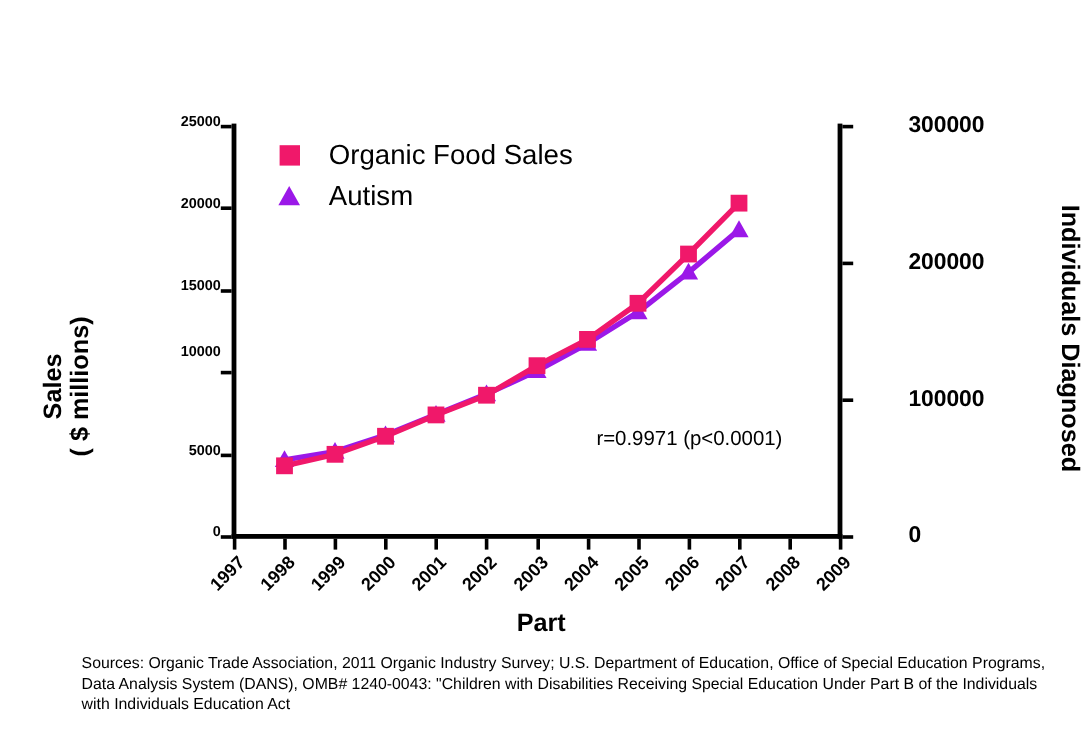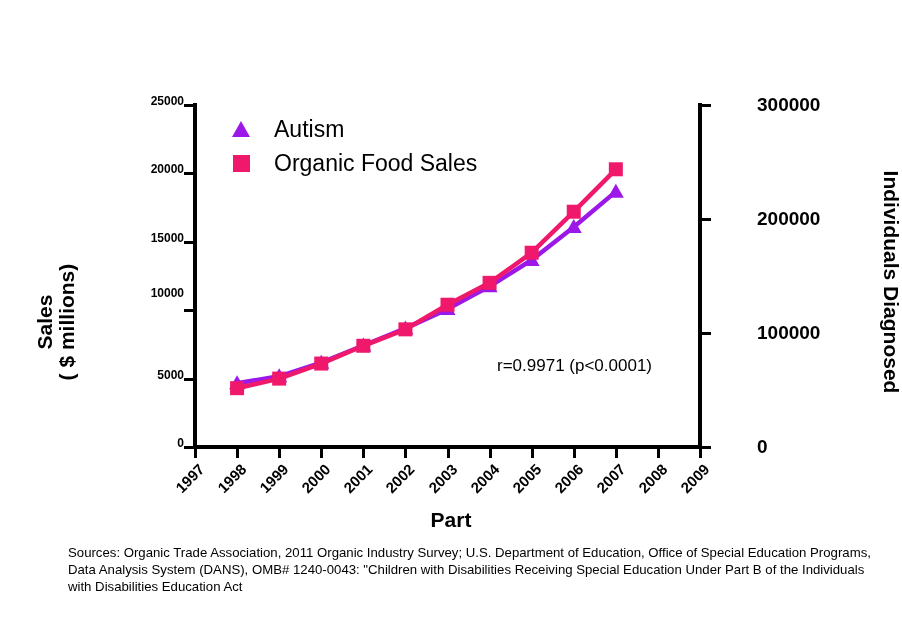--- a/index.html
+++ b/index.html
@@ -150,29 +150,29 @@
   <div class="axis-title y-title-left">
     <div>Sales</div>
     <div>( $ millions)</div>
   </div>
   <div class="axis-title y-title-right">Individuals Diagnosed</div>
   <div class="axis-title x-title">Part</div>
 
   <div class="legend">
     <div class="legend-row">
       <span class="legend-marker">
+          <i class="sq" id="lg-sq" style="background: rgb(240, 24, 106);"></i>
+        </span>
+      <span class="legend-label">Organic Food Sales</span>
+    </div>
+    <div class="legend-row">
+      <span class="legend-marker">
           <i class="tri" id="lg-tri" style="border-bottom: 16px solid rgb(155, 24, 232);"></i>
         </span>
       <span class="legend-label">Autism</span>
-    </div>
-    <div class="legend-row">
-      <span class="legend-marker">
-          <i class="sq" id="lg-sq" style="background: rgb(240, 24, 106);"></i>
-        </span>
-      <span class="legend-label">Organic Food Sales</span>
     </div>
   </div>
 
   <div class="corr">r=0.9971 (p&lt;0.0001)</div>
 
   <svg class="series-svg" id="series-svg" width="902" height="630">
       <polyline points="237.1,383.2 279.2,376.3 321.3,362.6 363.3,345.5 405.4,328.4 447.5,309.1 489.6,286.3 531.7,260.0 573.8,227.0 615.8,191.6" fill="none" stroke="#9B18E8" stroke-width="4.5" stroke-linejoin="round"></polyline>
       <polygon points="237.08333333333331,375.15999999999997 229.08333333333331,389.15999999999997 245.08333333333331,389.15999999999997" fill="#9B18E8"></polygon>
       <polygon points="279.16666666666663,368.32 271.16666666666663,382.32 287.16666666666663,382.32" fill="#9B18E8"></polygon>
       <polygon points="321.25,354.64 313.25,368.64 329.25,368.64" fill="#9B18E8"></polygon>
@@ -191,15 +191,15 @@
       <rect x="398.4166666666667" y="322.352" width="14" height="14" fill="#F0186A"></rect>
       <rect x="440.5" y="297.728" width="14" height="14" fill="#F0186A"></rect>
       <rect x="482.58333333333337" y="275.84000000000003" width="14" height="14" fill="#F0186A"></rect>
       <rect x="524.6666666666666" y="245.74400000000003" width="14" height="14" fill="#F0186A"></rect>
       <rect x="566.75" y="204.704" width="14" height="14" fill="#F0186A"></rect>
       <rect x="608.8333333333334" y="162.296" width="14" height="14" fill="#F0186A"></rect>
     </svg>
 
   <div class="sources" id="sources">
       <div>Sources: Organic Trade Association,  2011 Organic Industry Survey; U.S. Department of Education, Office of Special Education Programs, Data Analysis System (DANS), OMB# 1240-0043: "Children with Disabilities Receiving Special Education Under Part B of the Individuals</div>
-      <div>with Disabilities Education Act</div>
+      <div>with Individuals Education Act</div>
     </div>
 </div>
 
 </body></html>

